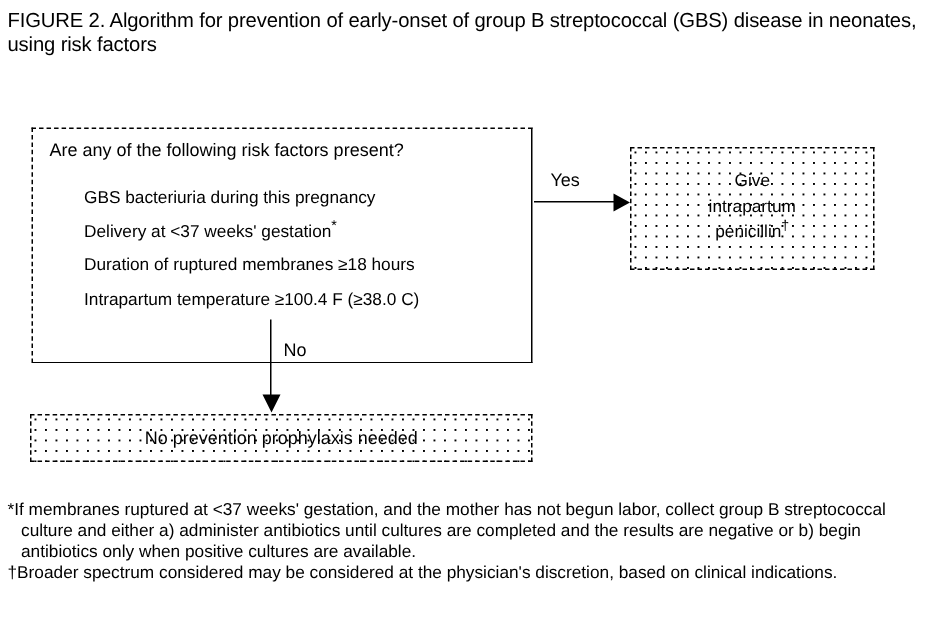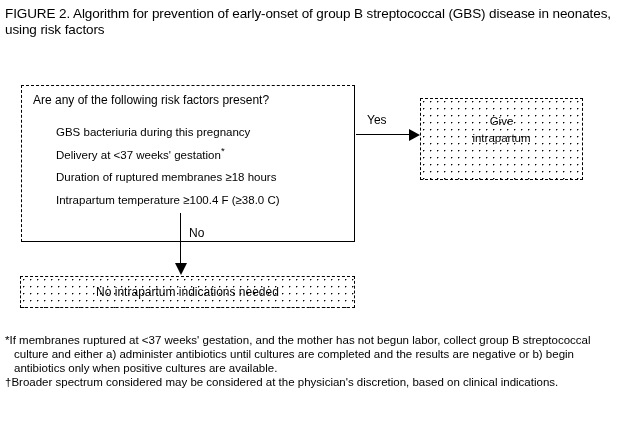--- a/index.html
+++ b/index.html
@@ -228,29 +228,30 @@
   </div>
 
   <div class="yes-line"></div>
   <div class="yes-arrowhead"></div>
   <div class="yes-label">Yes</div>
 
   <div class="penicillin-box stipple">
     <div class="penicillin-text">
       <span class="sub-line" style="display:block">Give</span>
       <span class="sub-line" style="display:block">intrapartum</span>
+      <span class="sub-line" style="display:block"><span>penicillin</span><sup class="fn">†</sup></span>
     </div>
   </div>
 
   <div class="no-line"></div>
   <div class="no-arrowhead"></div>
   <div class="no-label">No</div>
 
   <div class="no-prophylaxis-box stipple">
-    <div class="no-prophylaxis-text">No intrapartum indications needed</div>
+    <div class="no-prophylaxis-text">No prevention prophylaxis needed</div>
   </div>
 
   <div class="footnotes">
     <div class="footnote"><span class="fn-marker">*</span><span>If membranes ruptured at &lt;37 weeks' gestation, and the mother has not begun labor, collect group B streptococcal culture and either a) administer antibiotics until cultures are completed and the results are negative or b) begin antibiotics only when positive cultures are available.</span></div>
     <div class="footnote"><span class="fn-marker">†</span><span>Broader spectrum considered may be considered at the physician's discretion, based on clinical indications.</span></div>
   </div>
 
 </div>
 
 </body></html>

